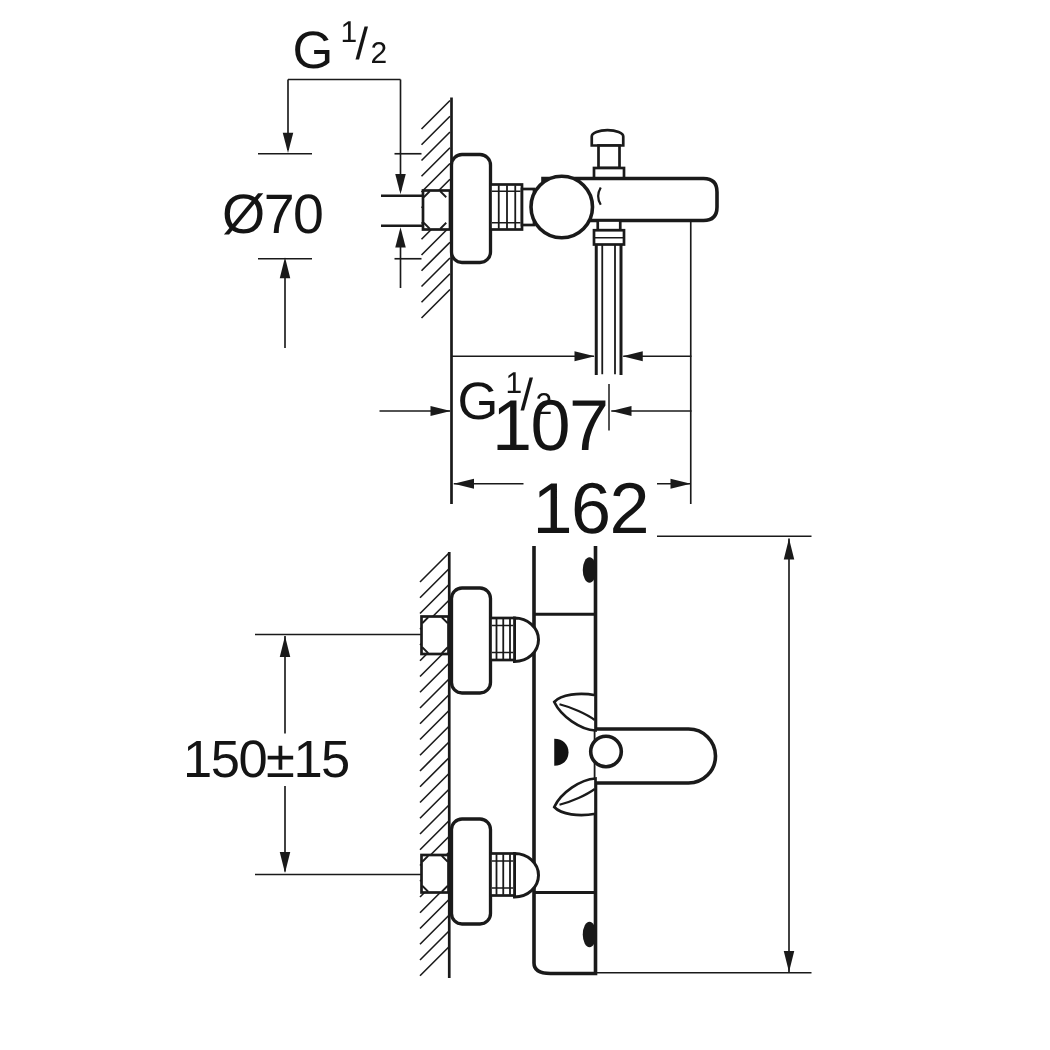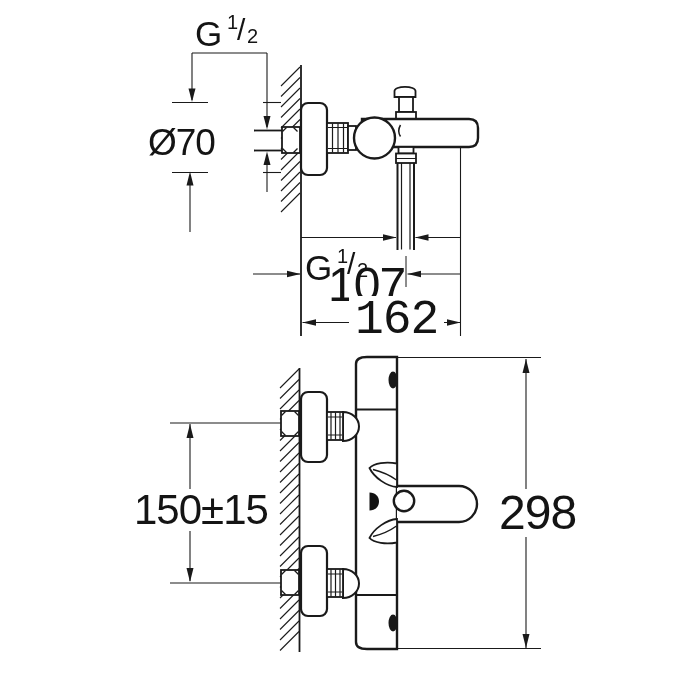--- a/index.html
+++ b/index.html
@@ -246,19 +246,18 @@
 
 <div class="dim-label gfrac" style="left:305px;top:202px;">
   <span class="g">G</span>
   <span class="num">1</span>
   <span class="sl">/</span>
   <span class="den">2</span>
 </div>
 
 <div class="dim-label num-label" style="left:328px;top:261px;">107</div>
 
-<div class="dim-label num-label masked" style="left:349px;top:296px;font-family:Liberation Mono, monospace;">162</div>
-
-<div class="dim-label num-label masked" style="left:128px;top:489px;font-size:42px;">150±15</div>
-
-<div class="dim-label num-label masked" style="left:493px;top:489px;">298</div>
+<div class="dim-label num-label masked" style="left:349px;top:316px;">162</div>
+
+<div class="dim-label num-label masked" style="left:116px;top:489px;font-size:35px;">150±15</div>
+
 
 </div>
 
 </body></html>

